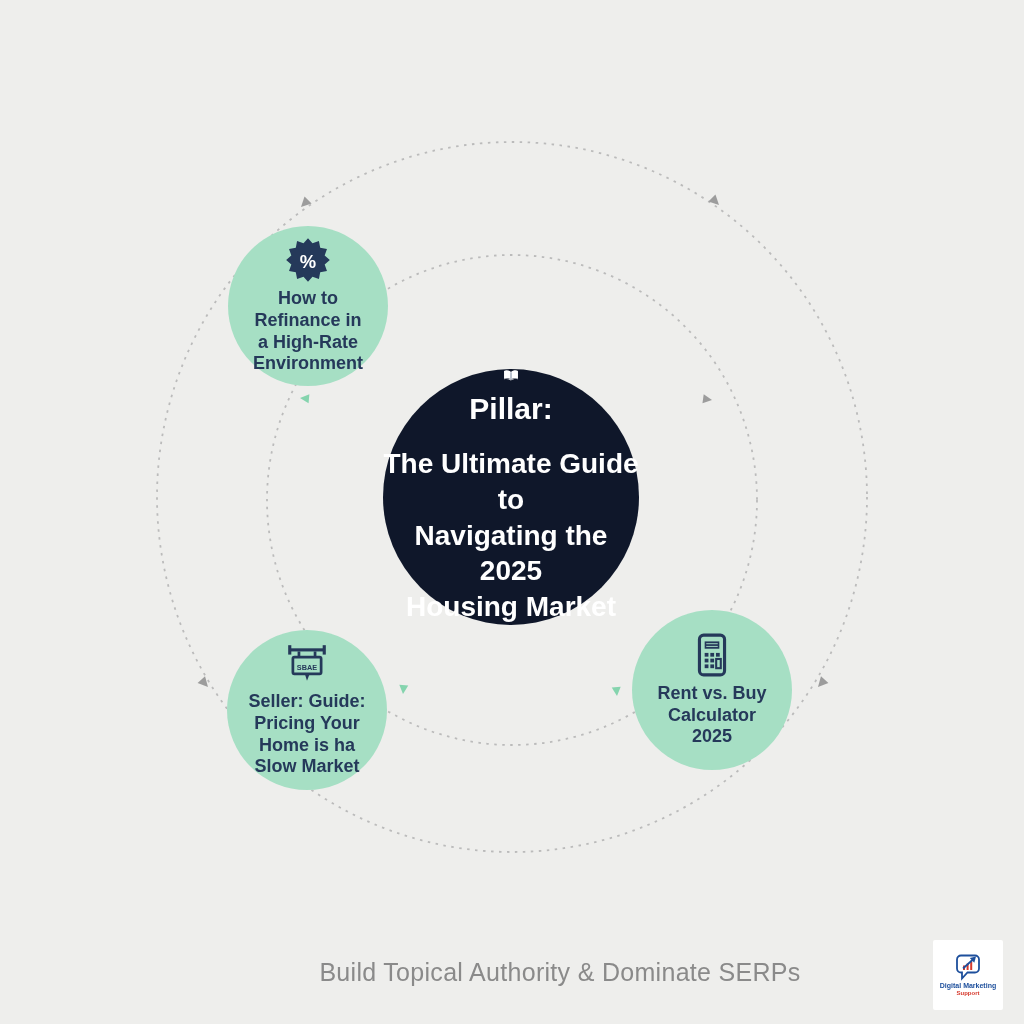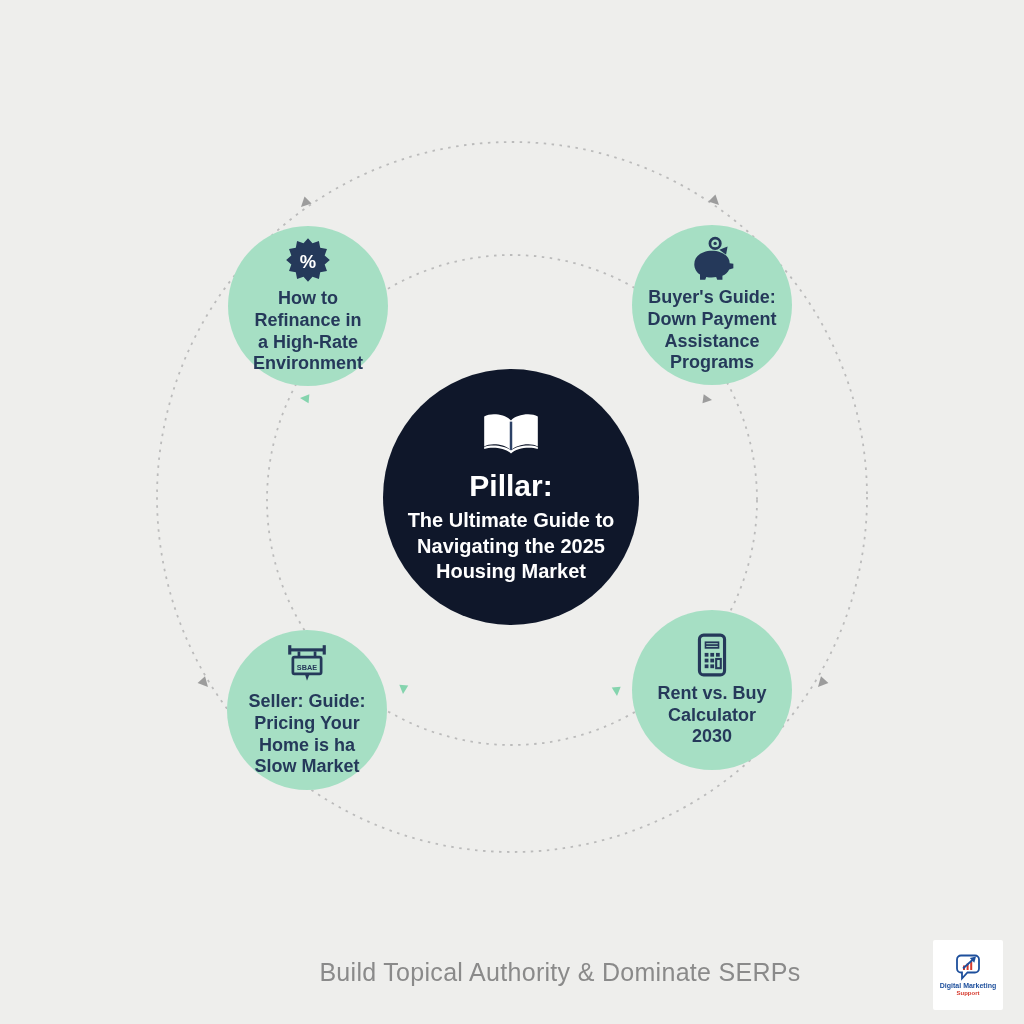--- a/index.html
+++ b/index.html
@@ -25,21 +25,21 @@
     margin-top:5px;font-weight:bold;font-size:18px;line-height:1.22;
     color:#25395a;white-space:pre-line;
   }
   .hub{
     position:absolute;left:383px;top:369px;width:256px;height:256px;border-radius:50%;
     background:#0f172a;z-index:2;
     display:flex;flex-direction:column;align-items:center;justify-content:center;
     text-align:center;color:#ffffff;
   }
   .hub-title{font-size:30px;font-weight:bold;margin-top:10px;}
-  .hub-subtitle{font-size:20px;font-weight:bold;line-height:1.28;white-space:pre-line;margin-top:5px;}
+  .hub-subtitle{font-size:28px;font-weight:bold;line-height:1.28;white-space:pre-line;margin-top:20px;}
   .tagline{
     position:absolute;left:0;top:958px;width:100%;text-align:center;z-index:2;
     font-size:25px;color:#8a8a8a;letter-spacing:0.3px;margin-left:48px;
   }
   .logo-card{
     position:absolute;left:933px;top:940px;width:70px;height:70px;background:#ffffff;
     border-radius:2px;z-index:2;
     display:flex;flex-direction:column;align-items:center;justify-content:center;text-align:center;
   }
   .logo-name{font-size:7px;font-weight:bold;color:#1d4f9c;line-height:1.1;margin-top:1px;}
@@ -83,32 +83,20 @@
     <svg class="spoke-icon" width="46" height="46" viewBox="0 0 40 40">
       <polygon fill="#25395a" points="39,20 34.5,23.9 36.5,29.5 30.6,30.6 29.5,36.5 23.9,34.5 20,39 16.1,34.5 10.5,36.5 9.4,30.6 3.5,29.5 5.5,23.9 1,20 5.5,16.1 3.5,10.5 9.4,9.4 10.5,3.5 16.1,5.5 20,1 23.9,5.5 29.5,3.5 30.6,9.4 36.5,10.5 34.5,16.1"></polygon>
       <text x="20" y="21" text-anchor="middle" dominant-baseline="central" font-family="Liberation Sans, sans-serif" font-size="16" font-weight="bold" fill="#ffffff">%</text>
     </svg>
     <div class="spoke-label">How to
 Refinance in
 a High-Rate
 Environment</div>
   </div>
 
-  <div class="spoke spoke-tr">
-    <svg class="spoke-icon" width="50" height="46" viewBox="0 0 48 44">
-      <circle cx="27" cy="7" r="5" fill="none" stroke="#25395a" stroke-width="2.6"></circle>
-      <circle cx="27" cy="7" r="1.6" fill="#25395a"></circle>
-      <path d="M31 13 L39 10 L37.5 18 Z" fill="#25395a"></path>
-      <path d="M7 27 C7 19 14.5 14 24 14 C33 14 41 19 41 26 L44.5 26.5 L44.5 31 L40.5 32 C39.3 34.8 37 36.8 34 38 L34 42 L29 42 L28 39.3 C25.5 39.9 21.5 39.9 18.5 39.2 L17.5 42 L12.5 42 L12.5 37 C9.2 34.8 7 31.2 7 27 Z" fill="#25395a"></path>
-    </svg>
-    <div class="spoke-label">Buyer's Guide:
-Down Payment
-Assistance
-Programs</div>
-  </div>
 
   <div class="hub">
     <svg width="66" height="50" viewBox="0 0 64 48">
       <path d="M32 11 C27 5 13 3 6 7 L6 36 C13 32 27 34 32 40 Z" fill="#ffffff"></path>
       <path d="M32 11 C37 5 51 3 58 7 L58 36 C51 32 37 34 32 40 Z" fill="#ffffff"></path>
       <path d="M30.8 12 L30.8 41 L33.2 41 L33.2 12 Z" fill="#2c4166"></path>
       <path d="M32 40 C27 35.5 14 33.5 6 36.5 L6 38.5 C14 36 27 37.5 32 43 C37 37.5 50 36 58 38.5 L58 36.5 C50 33.5 37 35.5 32 40 Z" fill="#ffffff"></path>
     </svg>
     <div class="hub-title">Pillar:</div>
     <div class="hub-subtitle">The Ultimate Guide to
@@ -143,21 +131,21 @@
       <rect x="20.4" y="20" width="3.6" height="3.6" fill="#25395a"></rect>
       <rect x="25.8" y="20" width="3.6" height="3.6" fill="#25395a"></rect>
       <rect x="15" y="25.5" width="3.6" height="3.6" fill="#25395a"></rect>
       <rect x="20.4" y="25.5" width="3.6" height="3.6" fill="#25395a"></rect>
       <rect x="15" y="31" width="3.6" height="3.6" fill="#25395a"></rect>
       <rect x="20.4" y="31" width="3.6" height="3.6" fill="#25395a"></rect>
       <rect x="26" y="25.8" width="4.4" height="8.8" fill="none" stroke="#25395a" stroke-width="2"></rect>
     </svg>
     <div class="spoke-label">Rent vs. Buy
 Calculator
-2030</div>
+2025</div>
   </div>
 
   <div class="tagline">Build Topical Authority &amp; Dominate SERPs</div>
 
   <div class="logo-card">
     <svg width="30" height="28" viewBox="0 0 30 28">
       <path d="M8 2.5 H22 a4 4 0 0 1 4 4 V15.5 a4 4 0 0 1 -4 4 H14.5 l-5.5 6 V19.5 H8 a4 4 0 0 1 -4 -4 V6.5 a4 4 0 0 1 4 -4 Z" fill="none" stroke="#1d4f9c" stroke-width="1.8"></path>
       <rect x="10" y="12.5" width="2" height="4.5" fill="#d6392c"></rect>
       <rect x="13.6" y="10.5" width="2" height="6.5" fill="#d6392c"></rect>
       <rect x="17.2" y="8.5" width="2" height="8.5" fill="#d6392c"></rect>

